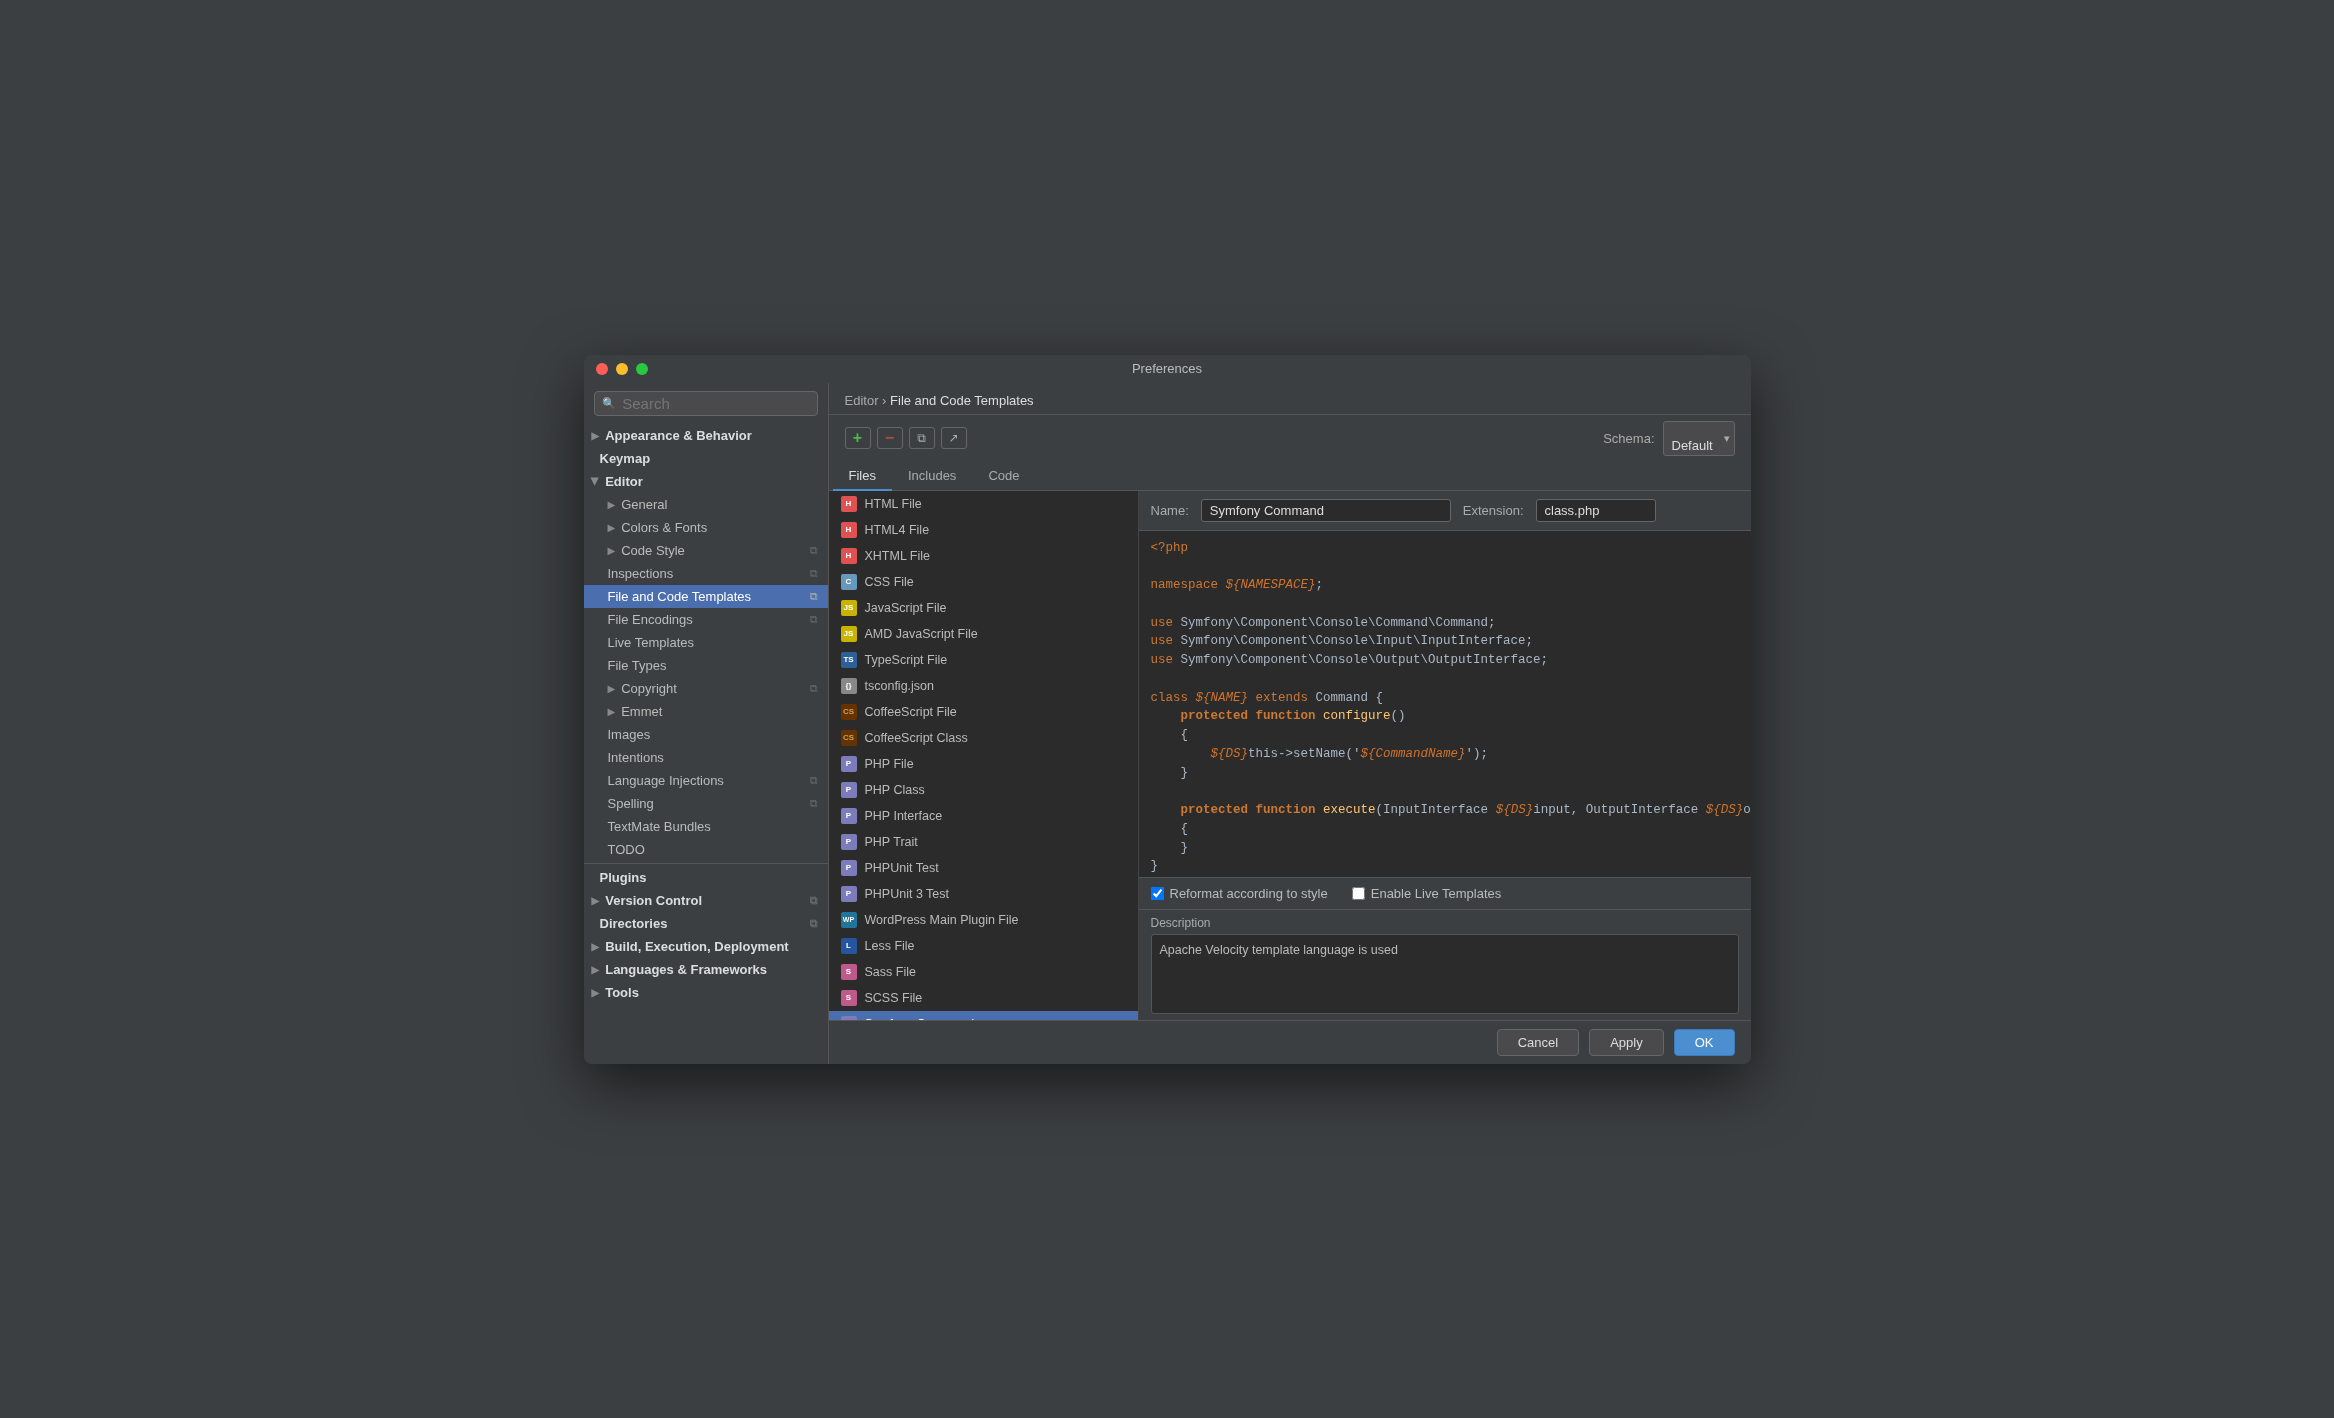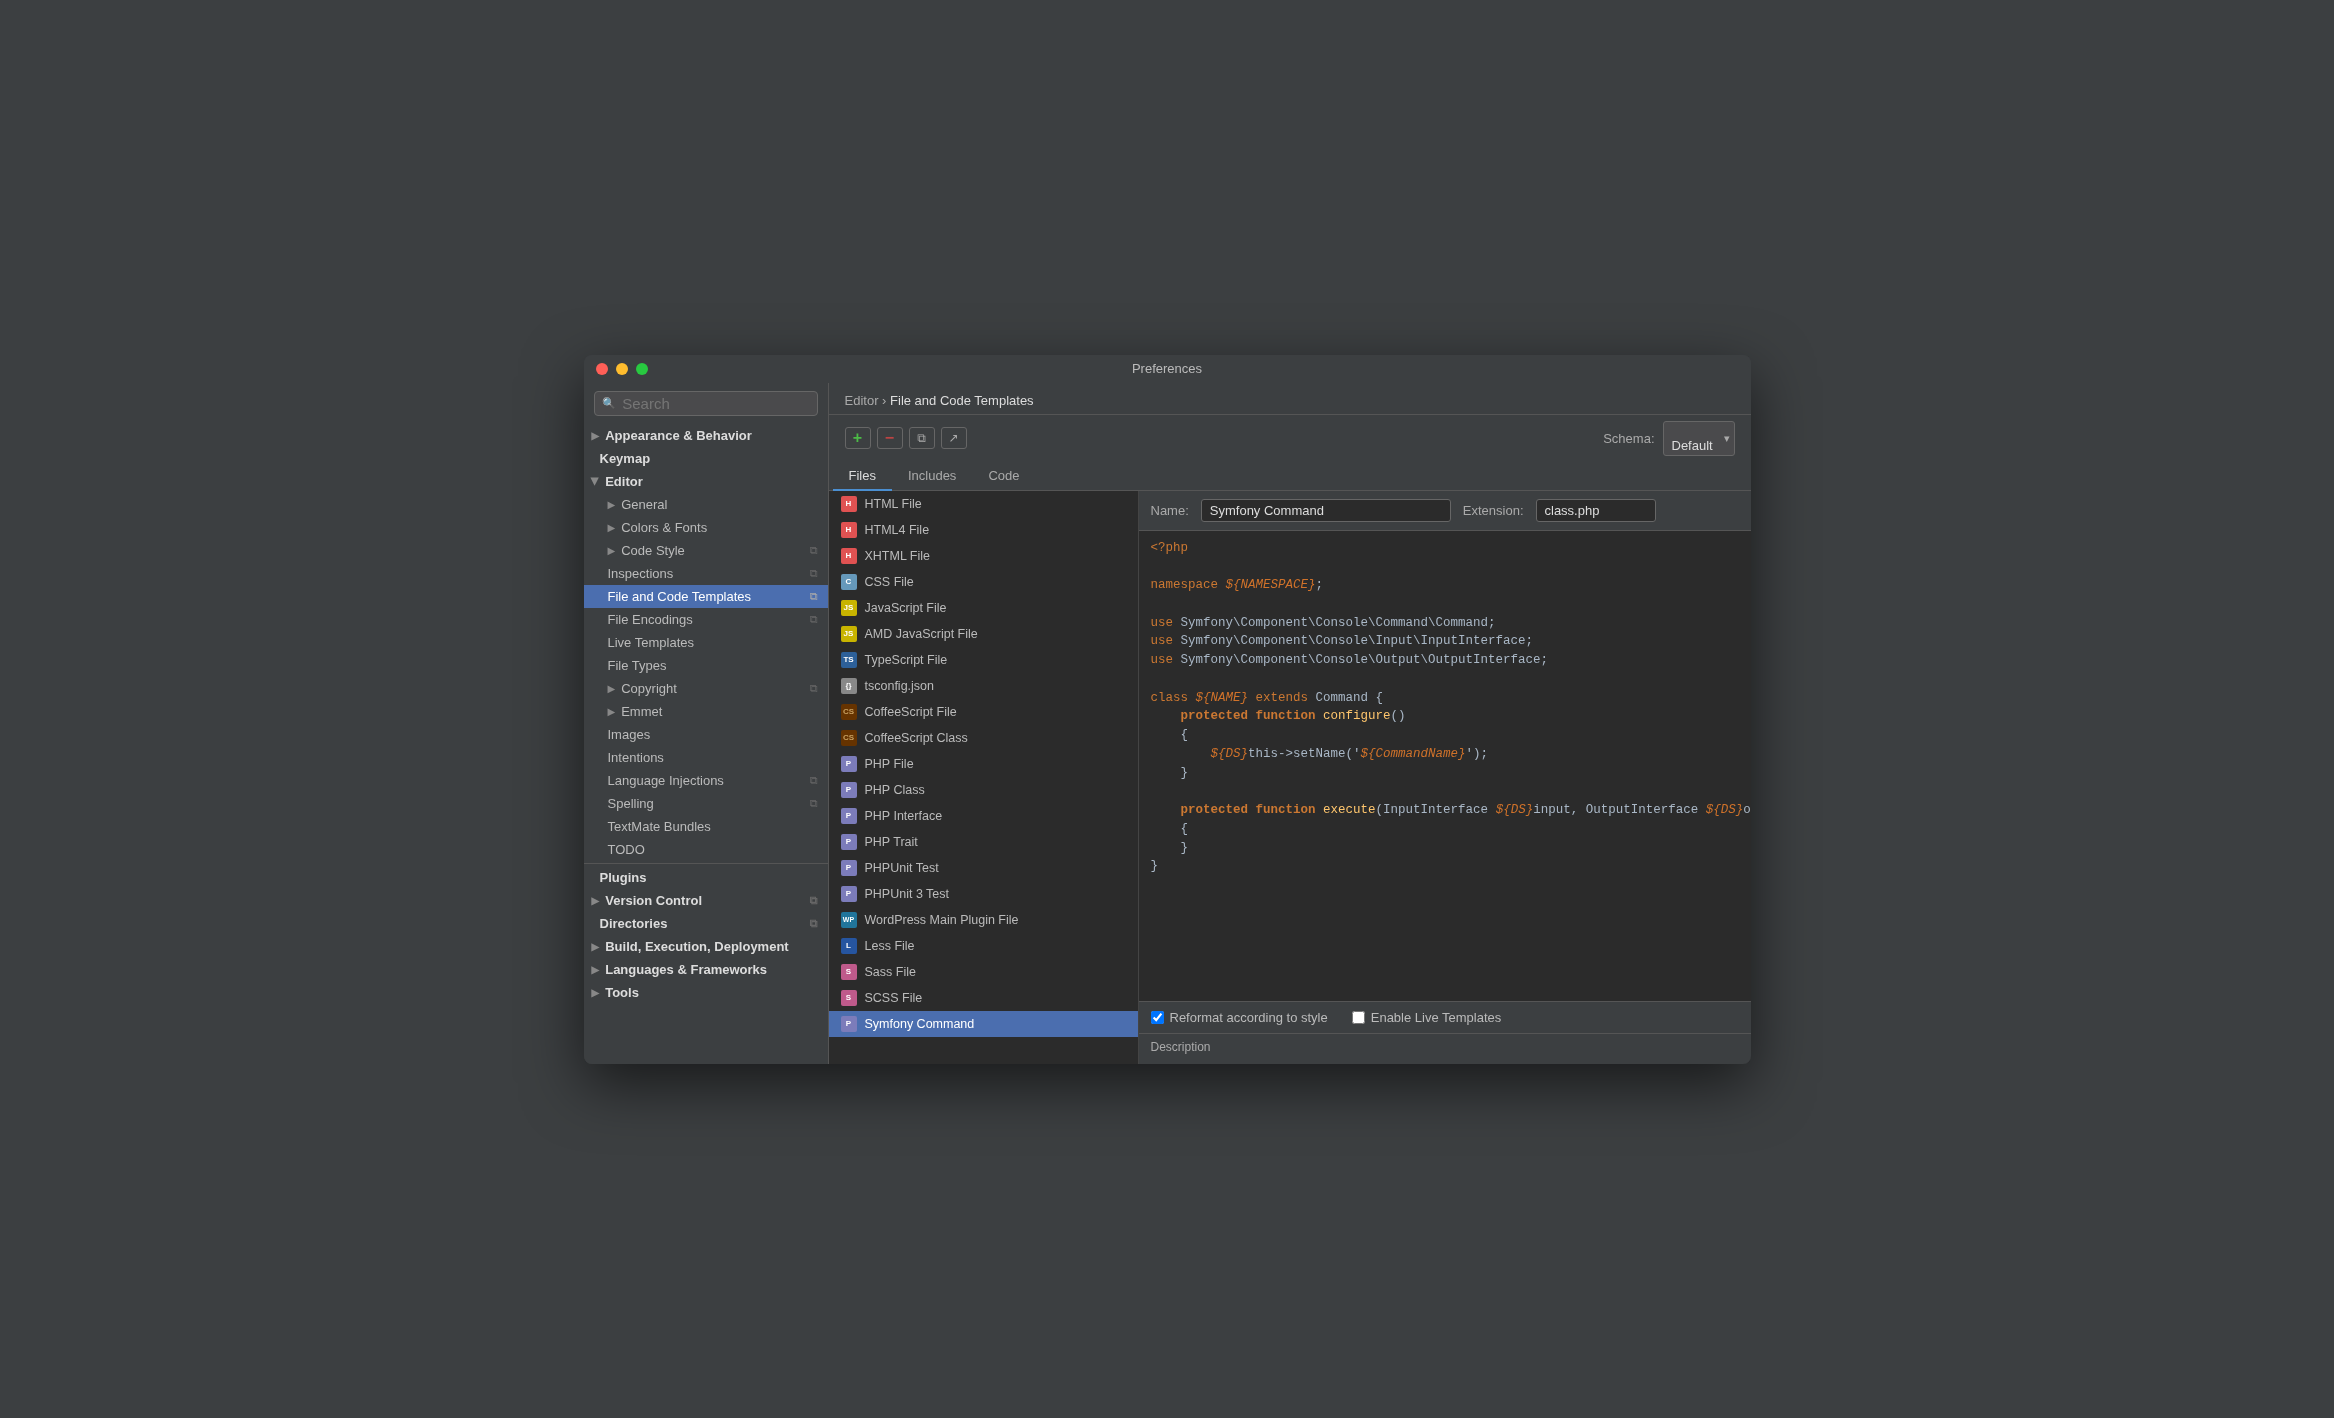--- a/index.html
+++ b/index.html
@@ -641,19 +641,27 @@
               <span>Reformat according to style</span>
             </label>
             <label class="checkbox-label">
               <input type="checkbox" style="">
               <span>Enable Live Templates</span>
             </label>
           </div>
 
           <div class="description-area">
             <div class="description-label">Description</div>
+            <div class="description-box">
+              <a>Apache Velocity</a><span> template language is used</span>
+            </div>
           </div>
         </div>
       </div>
 
+      <div class="bottom-bar">
+        <button class="btn btn-cancel">Cancel</button>
+        <button class="btn btn-apply">Apply</button>
+        <button class="btn btn-ok">OK</button>
+      </div>
     </div>
   </div>
 </div>
 
 </body></html>

